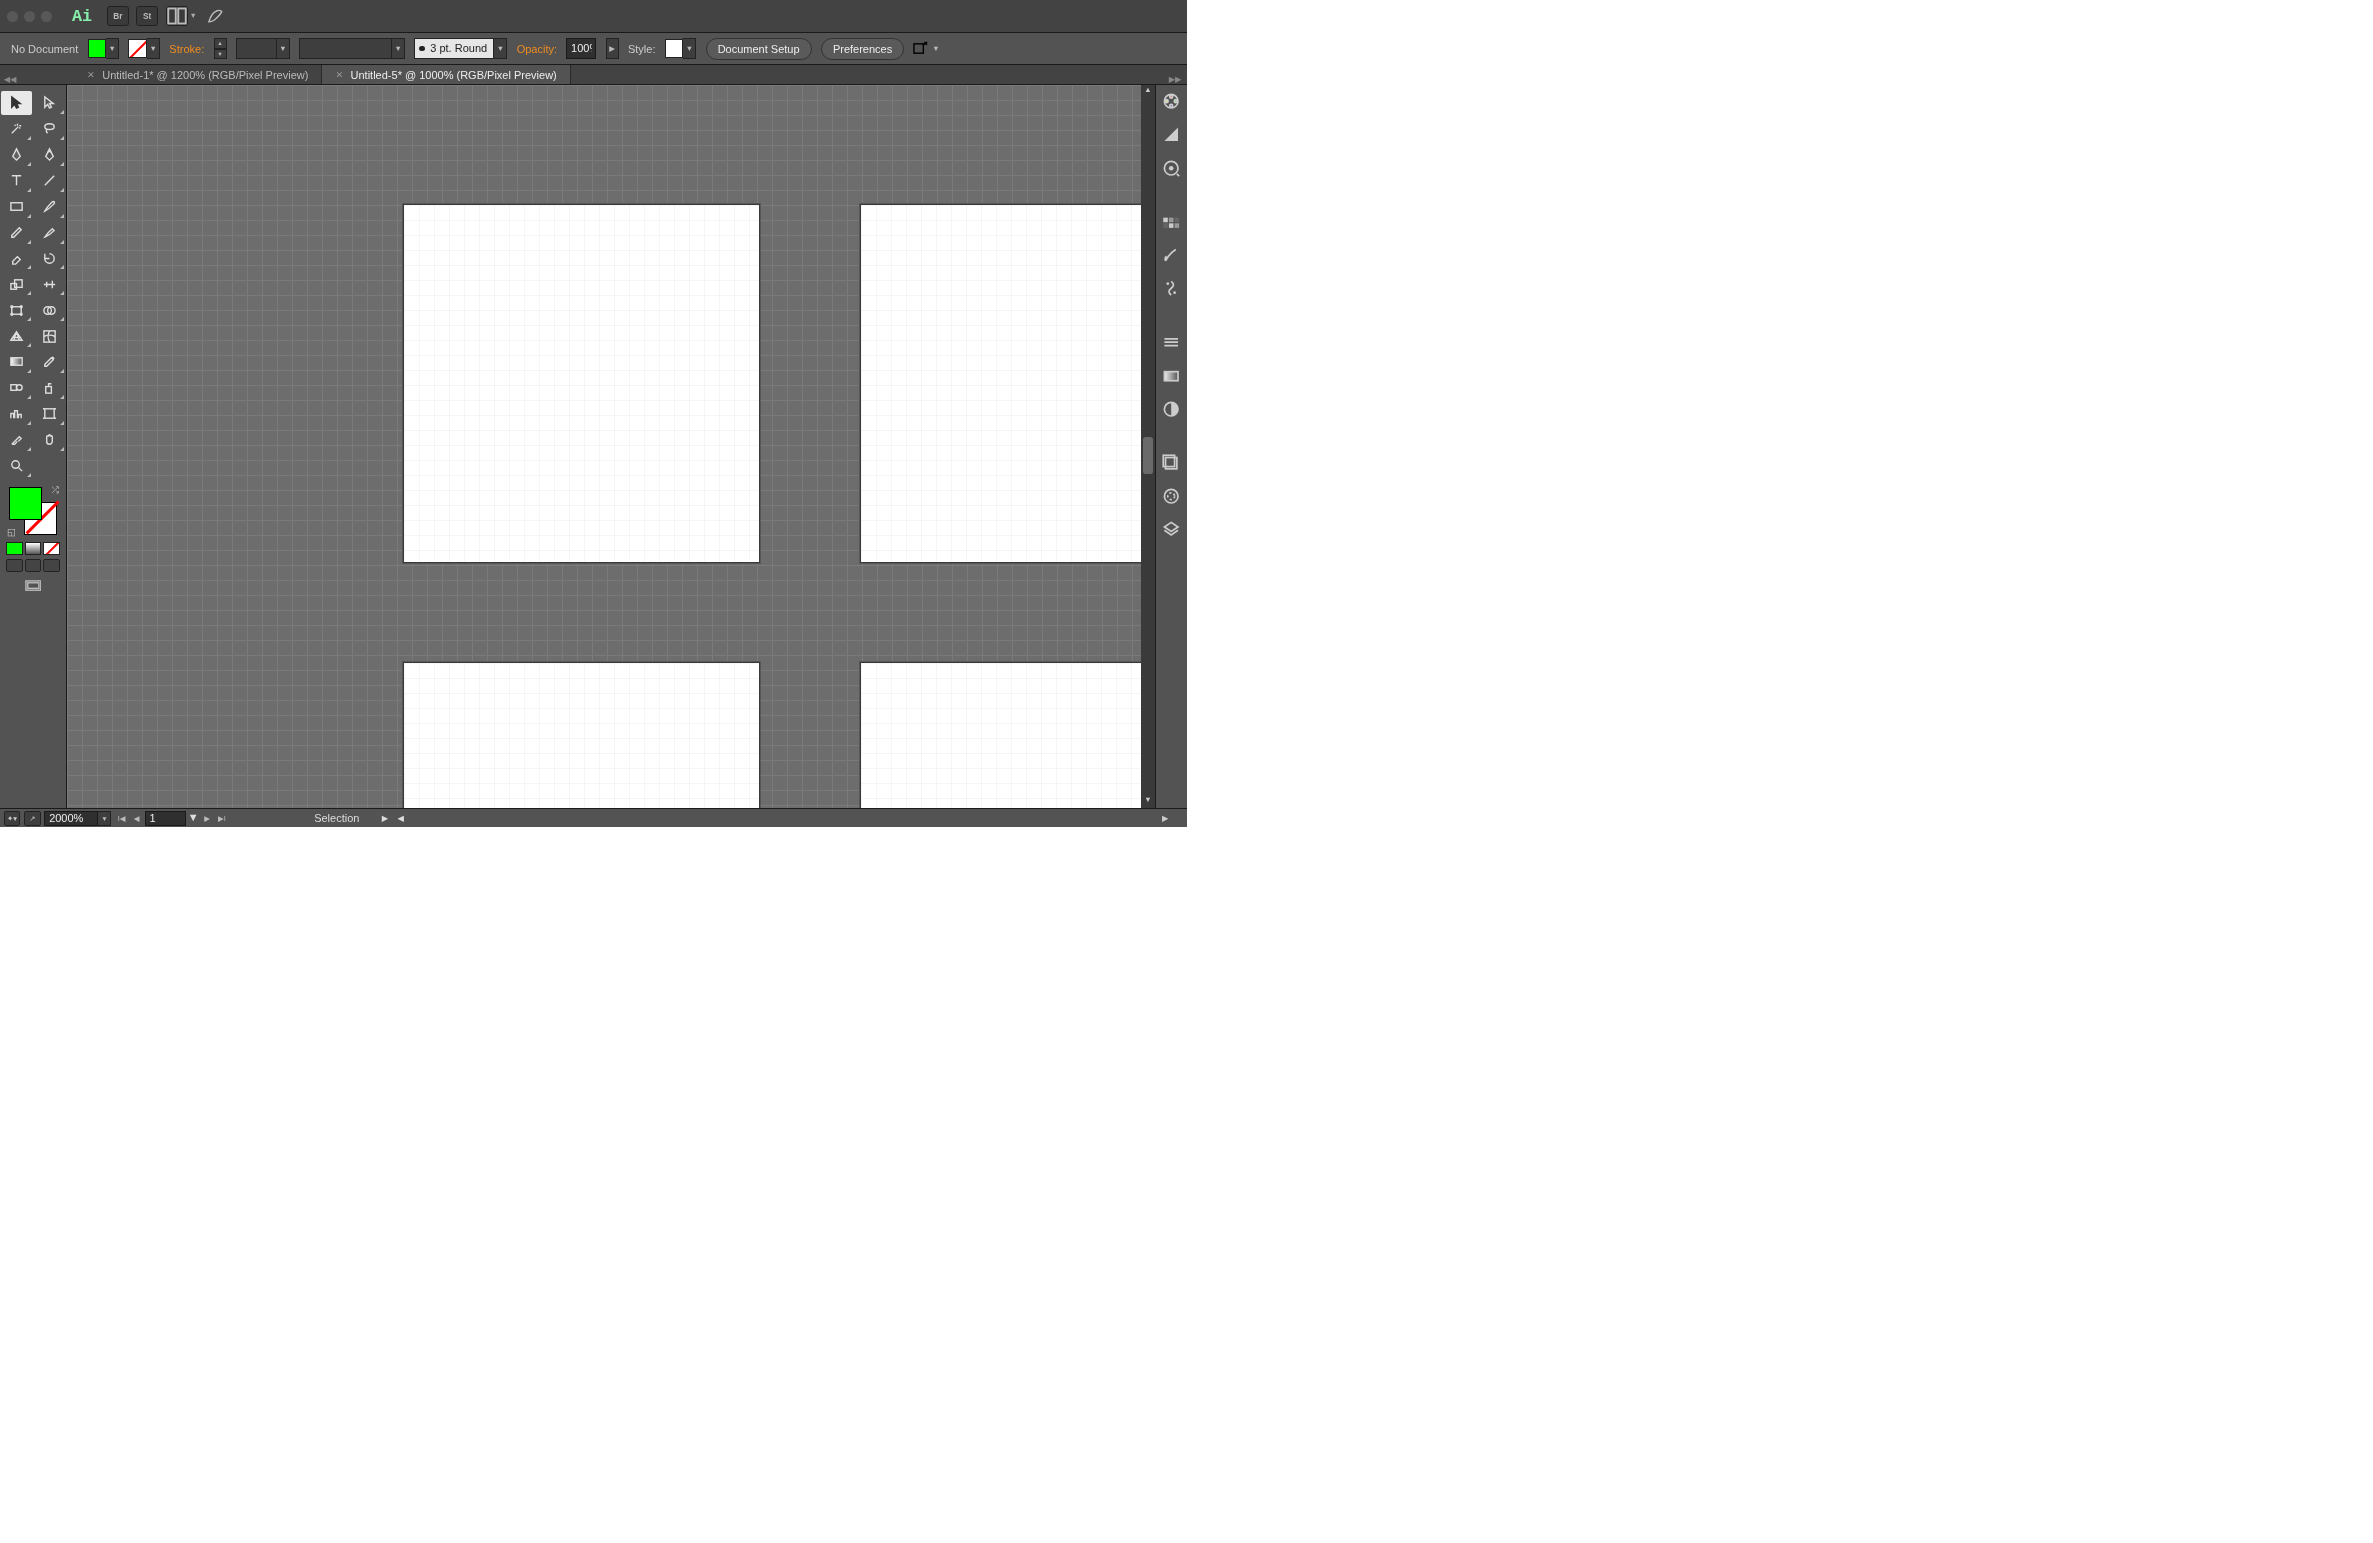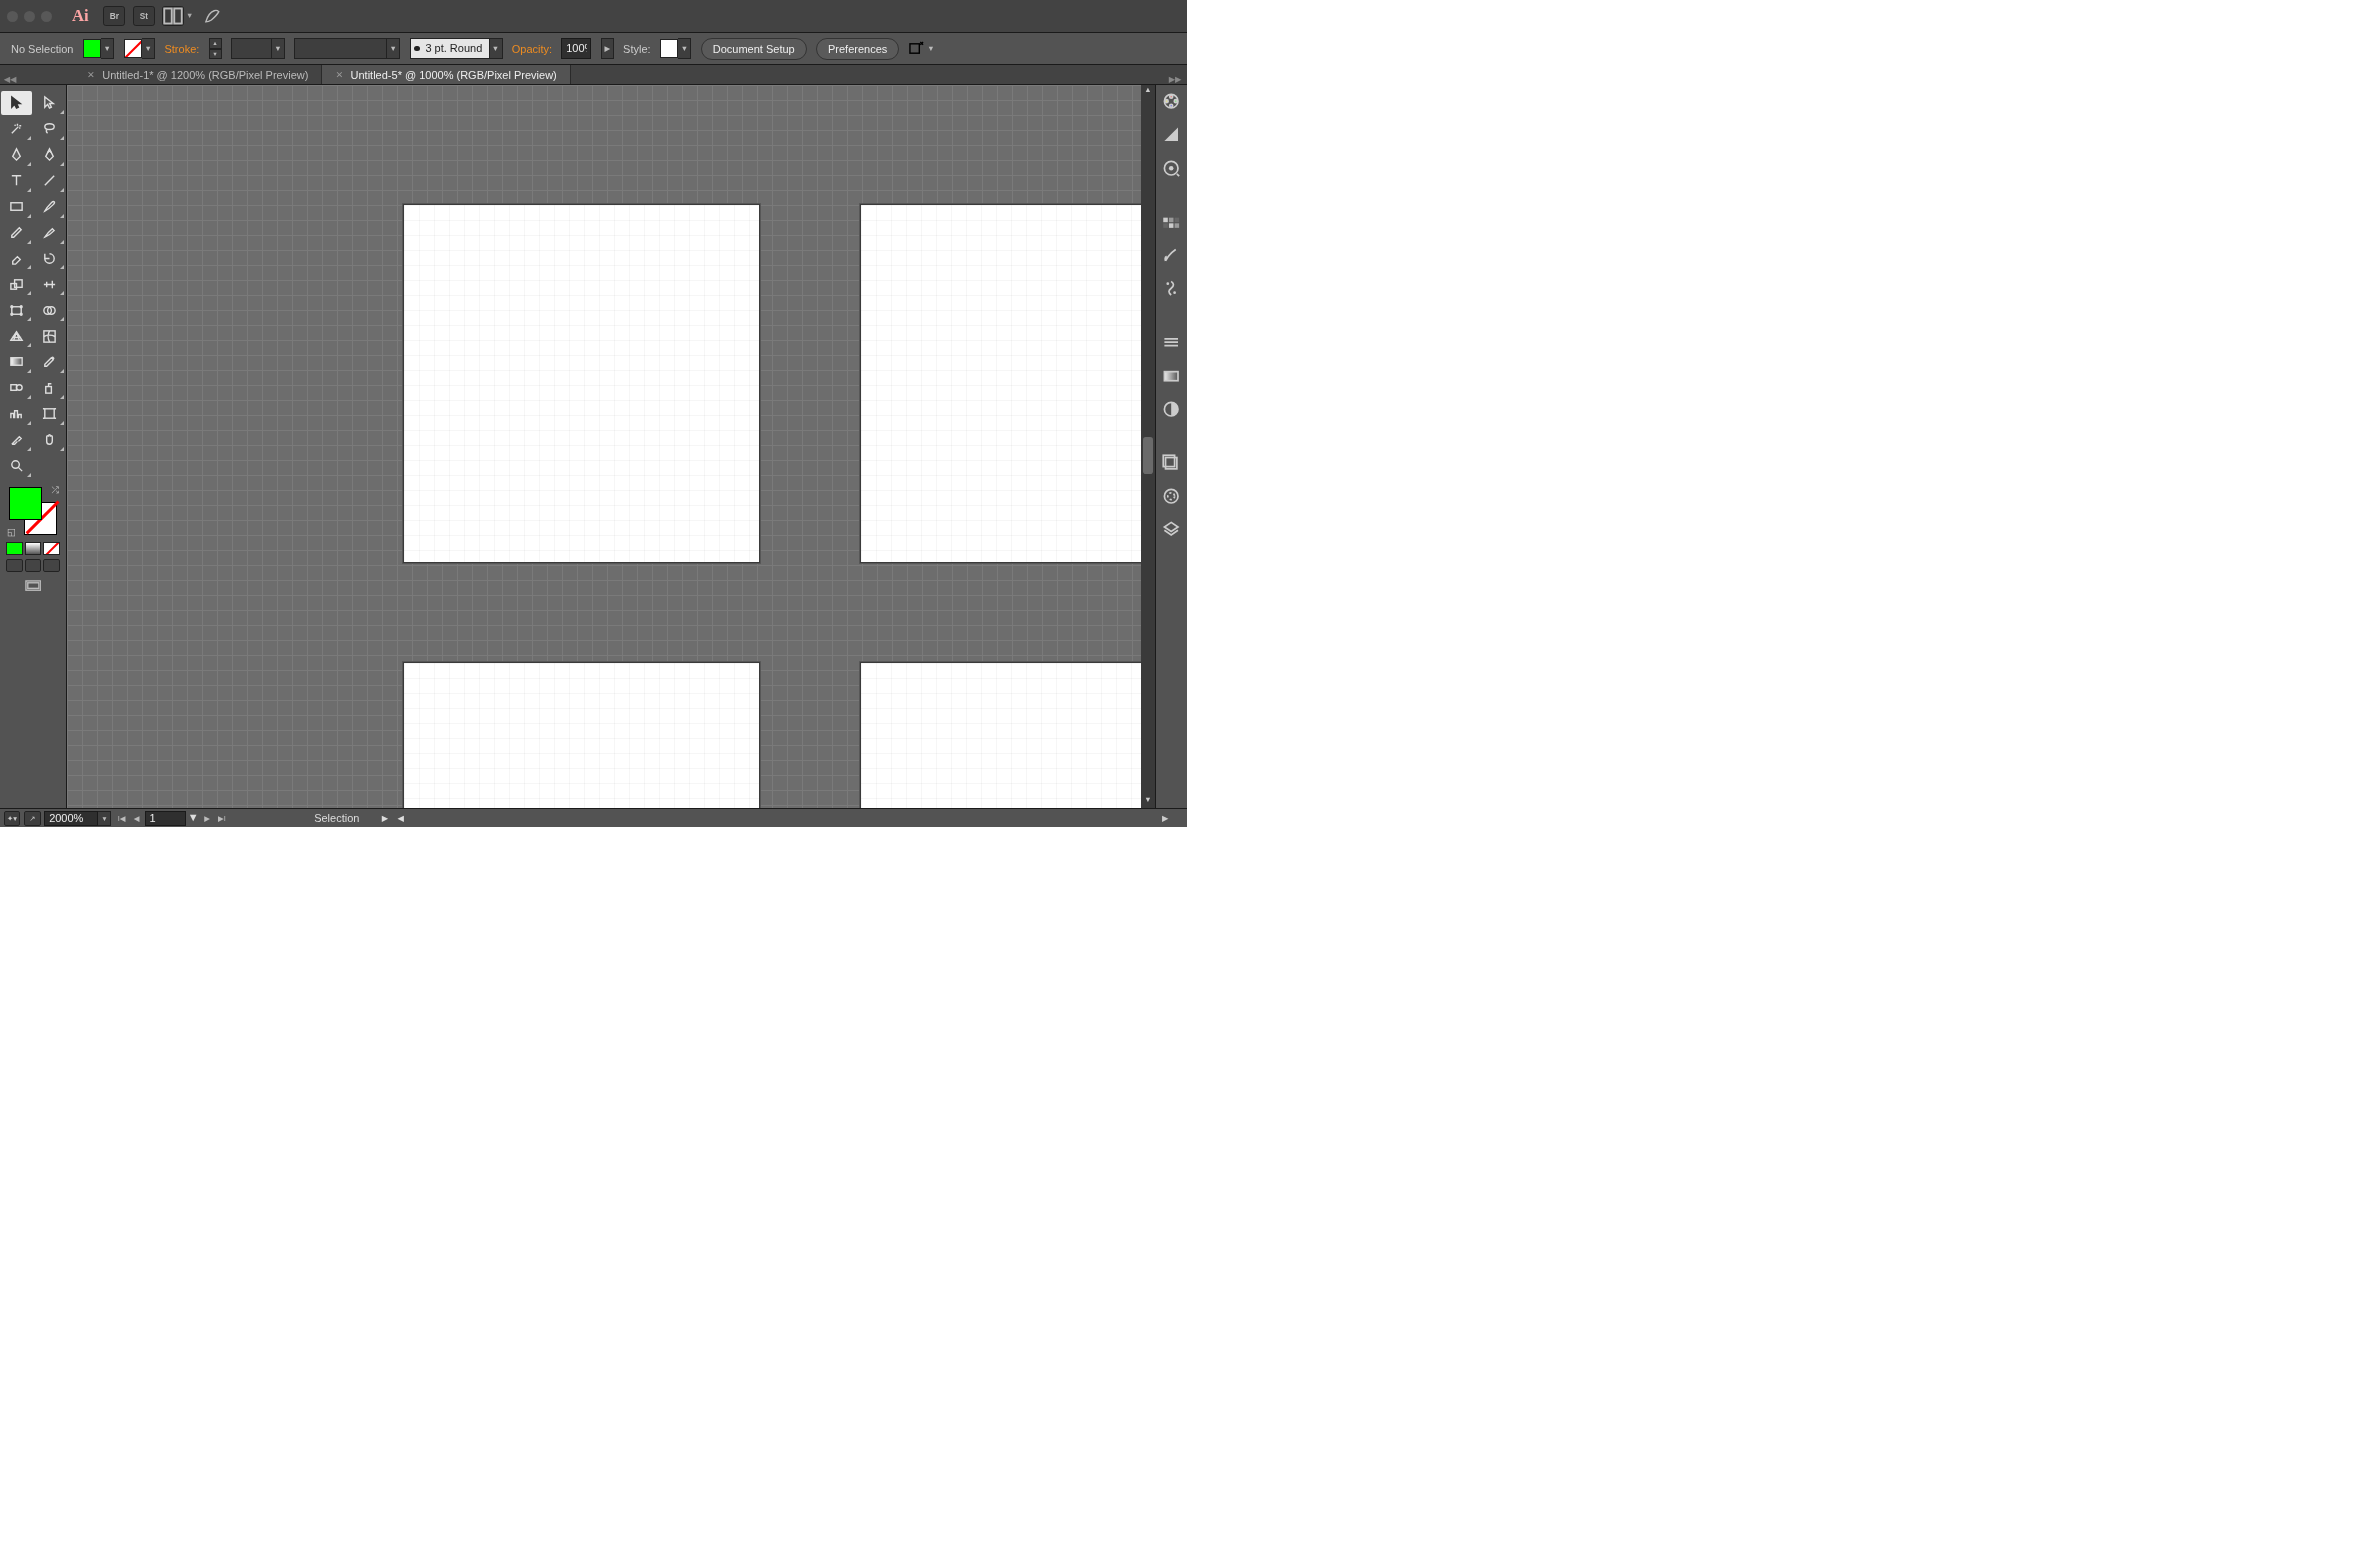--- a/index.html
+++ b/index.html
@@ -3,21 +3,21 @@
 <meta charset="utf-8">
 <style>
 * { margin:0; padding:0; box-sizing:border-box; font-family:"Helvetica Neue",Arial,sans-serif; font-size:11px; user-select:none; }
 body { background:#fff; width:2374px; height:1543px; position:relative; }
 .app { position:absolute; left:0; top:0; width:1187px; height:827px; background:#2a2a2a; display:flex; flex-direction:column; }
 
 
 .titlebar { height:33px; background:#434343; display:flex; align-items:center; padding:0 7.4px; gap:7.4px; border-bottom:0.9px solid #1a1a1a; }
 .traffic { display:flex; gap:5.6px; margin-right:9.3px; }
 .traffic span { width:11px; height:11px; border-radius:50%; background:#585858; display:inline-block; }
-.ai-logo { color:#fca5a5; font-weight:bold; font-size:16.7px; font-family:Liberation Serif, serif; margin:0 7.4px 0 3.7px;text-align:right; }
+.ai-logo { color:#86efac; font-weight:bold; font-size:16.7px; font-family:Liberation Mono, monospace; margin:0 7.4px 0 3.7px;text-align:right; }
 .tb-btn { width:22px; height:20.4px; background:#3a3a3a; border:0.9px solid #222; border-radius:2.8px; display:flex; align-items:center; justify-content:center; color:#bbb; font-size:8.3px; font-weight:bold; }
 .tb-brush { width:18.6px; height:18.6px; color:#bbb; }
 .tb-dd { display:flex; align-items:center; }
 .tb-dd .caret { width:9.3px; color:#aaa; font-size:7.4px; margin-left:1.9px; }
 
 
 .controlbar { height:32px; background:#535353; display:flex; align-items:center; gap:9.3px; padding:0 11px; border-bottom:0.9px solid #1a1a1a; }
 .ctl-label { color:#ccc; font-size:11px; }
 .ctl-label.orange { color:#ee8c21; }
 .swatch { width:18.6px; height:18.6px; border:0.9px solid #222; display:inline-block; }
@@ -125,21 +125,21 @@
       <span class="caret">▼</span>
     </div>
     <div class="tb-brush">
       <svg viewBox="0 0 20 20">
           <path d="M3 16 Q6 6 12 4 Q15 3 17 5 Q15 9 9 14 Q6 16 3 16 Z"></path>
         </svg>
     </div>
   </div>
 
   <div class="controlbar">
-    <span class="ctl-label">No Selection</span>
+    <span class="ctl-label">No Document</span>
     <div class="dd">
       <span class="swatch green"></span>
       <span class="caret">▼</span>
     </div>
     <div class="dd">
       <span class="swatch none"></span>
       <span class="caret">▼</span>
     </div>
     <span class="ctl-label orange">Stroke:</span>
     <div class="stepper">

